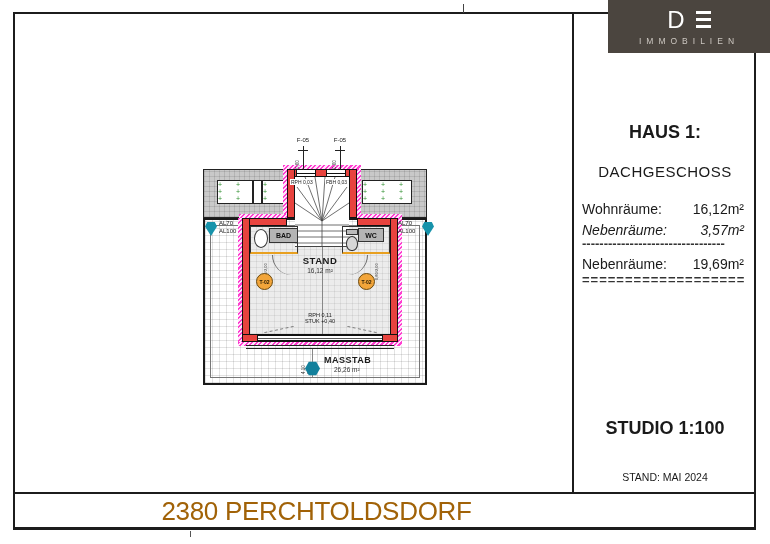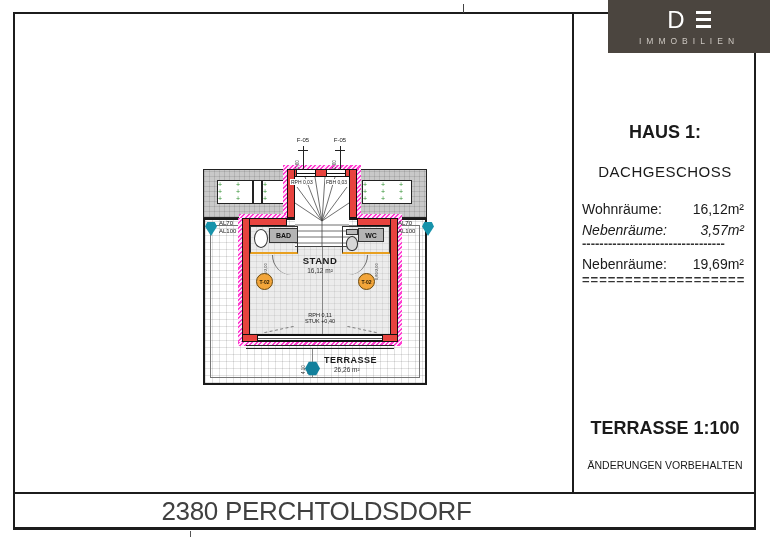--- a/index.html
+++ b/index.html
@@ -36,21 +36,21 @@
     overflow:hidden; white-space:nowrap; }
   .p-total  { top:256px; font-weight:bold; font-weight:normal; }
   .p-eq     { left:582px; top:272px; width:162px; font-size:13px; font-weight:bold; color:#333;
     overflow:hidden; white-space:nowrap; letter-spacing:1px; }
   .p-scale  { left:574px; top:418px; width:182px; text-align:center; font-size:18px; font-weight:bold; }
   .p-note1  { left:574px; top:459px; width:182px; text-align:center; font-size:10.5px; }
   .p-note2  { left:574px; top:471px; width:182px; text-align:center; font-size:10.5px; }
 
   
   .titlebar { left:13px; top:494px; width:607px; height:34px; display:flex;
-    align-items:center; justify-content:center; font-size:26px; color:#404040; letter-spacing:-0.3px; }
+    align-items:center; justify-content:center; font-size:26px; color:#a16207; letter-spacing:-0.3px; }
 
   
   .roof { background-color:#c9c9c9; border:1px solid #222;
     background-image:repeating-linear-gradient(0deg,rgba(0,0,0,.10) 0 1px,transparent 1px 5px),
                      repeating-linear-gradient(90deg,rgba(0,0,0,.10) 0 1px,transparent 1px 5px); }
   .terrace { background-color:#fff; border:2px solid #1a1a1a;
     background-image:repeating-linear-gradient(0deg,rgba(40,40,40,.13) 0 1px,transparent 1px 7px),
                      repeating-linear-gradient(90deg,rgba(40,40,40,.13) 0 1px,transparent 1px 7px); }
   .terrace-inner { border:1px solid #777; }
   .floorgrid { background-color:#ececec;
@@ -182,21 +182,21 @@
   </div>
   <div class="abs wctank" style="left:346px; top:229px; width:12px; height:6px;"></div>
   <div class="abs wcbowl" style="left:346px; top:236px; width:12px; height:15px;"></div>
   <div class="abs arc-r" style="left:348px; top:255px; width:20px; height:20px;"></div>
   <div class="t vt" style="left:374px; top:254px; height:26px; font-size:4px; color:#444;">0,80/2,00</div>
 
   <div class="t" style="left:250px; top:255px; width:140px; text-align:center; font-size:9.5px; font-weight:bold; letter-spacing:.5px;">STAND</div>
   <div class="t" style="left:250px; top:267px; width:140px; text-align:center; font-size:6.5px; color:#333;">16,12 m²</div>
   <div class="t" style="left:250px; top:312px; width:140px; text-align:center; font-size:5.5px; color:#222;">RPH 0,11</div>
   <div class="t" style="left:250px; top:318px; width:140px; text-align:center; font-size:5.5px; color:#222;">STUK +0,40</div>
-  <div class="t" style="left:324px; top:355px; font-size:9px; font-weight:bold; letter-spacing:.5px;">TERRASSE</div>
+  <div class="t" style="left:324px; top:355px; font-size:9px; font-weight:bold; letter-spacing:.5px;">MASSTAB</div>
   <div class="t" style="left:334px; top:366px; font-size:6.5px; color:#333;">26,26 m²</div>
 
   <div class="abs t02" style="left:256px; top:273px;">
     <span>T-02</span>
   </div>
   <div class="abs t02" style="left:358px; top:273px;">
     <span>T-02</span>
   </div>
 
   <div class="abs leaf" style="left:264px; top:329px; width:30px; transform:rotate(-12deg);"></div>
@@ -224,22 +224,22 @@
     <span>Nebenräume:</span>
     <span>3,57m²</span>
   </div>
   <div class="abs p-dash">---------------------------------</div>
   <div class="abs p-row p-total">
     <span>Nebenräume:</span>
     <span>19,69m²</span>
   </div>
   <div class="abs p-eq">====================</div>
 
-  <div class="abs p-scale">TERRASSE 1:100</div>
-  <div class="abs p-note1">ÄNDERUNGEN VORBEHALTEN</div>
+  <div class="abs p-scale">STUDIO 1:100</div>
+  <div class="abs p-note2">STAND: MAI 2024</div>
 
   <div class="abs titlebar">2380 PERCHTOLDSDORF</div>
 
   <div class="abs logo">
     <div class="logo-brand">
       <span>D</span>
         <span class="logo-e"></span>
     </div>
     <div class="logo-sub">IMMOBILIEN</div>
   </div>

